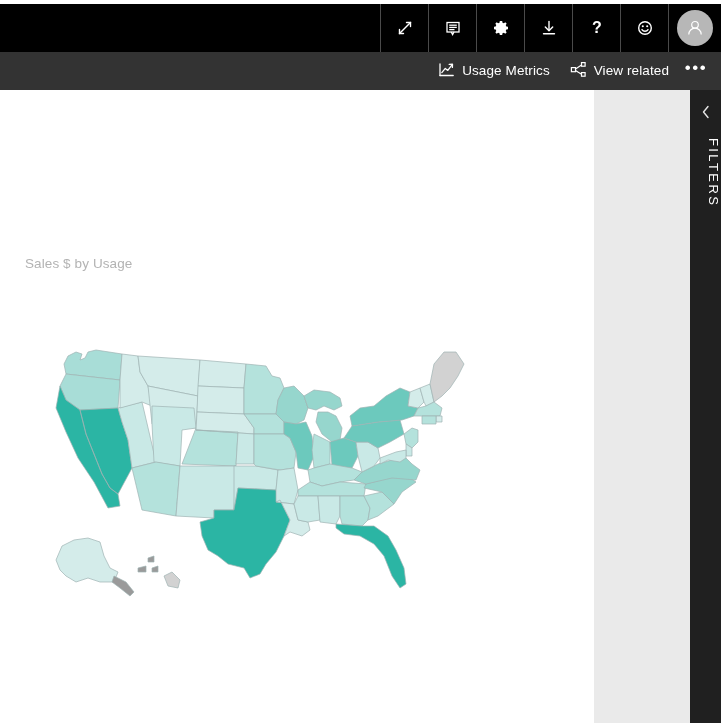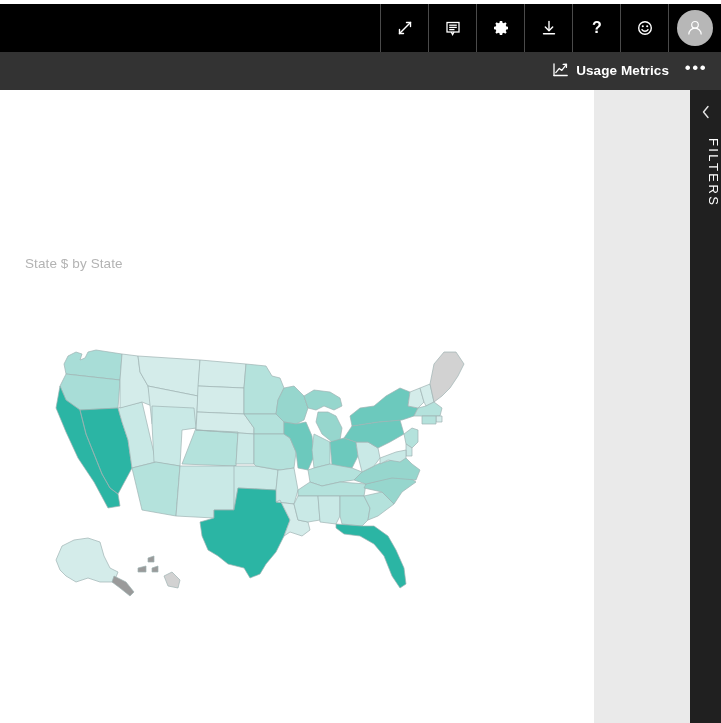--- a/index.html
+++ b/index.html
@@ -41,21 +41,21 @@
   .cmdbar {
     position: absolute; left: 0; top: 52px; width: 721px; height: 38px;
     background: #333333;
     display: flex; justify-content: flex-end; align-items: center;
     padding-right: 8px;
   }
   .cmd-item {
     display: flex; align-items: center; gap: 7px;
     height: 26px; padding: 0 10px;
     color: #ffffff; font-size: 13.5px; letter-spacing: .1px;
-    cursor: pointer; white-space: nowrap; font-weight: bold;
+    cursor: pointer; white-space: nowrap;
   }
   .cmd-item .lbl { line-height: 1; }
   .cmd-ellipsis {
     display:flex; align-items:center; justify-content:center;
     width: 34px; height: 38px; color:#ffffff; font-size: 17px;
     letter-spacing: 1.5px; cursor:pointer; padding-bottom: 6px;
   }
 
   
   .canvas {
@@ -193,29 +193,43 @@
             <polyline points="2,14.5 2,3"></polyline>
             <polyline points="2,14.5 15.2,14.5"></polyline>
             <polyline points="3.8,11.6 7.3,7.4 9.8,9.4 14.2,3.6"></polyline>
             <polyline points="11.2,3.4 14.5,3.2 14.4,6.4"></polyline>
           </g>
         </svg>
       </span>
       <span class="lbl">Usage Metrics</span>
     </div>
 
+    <div class="cmd-item">
+      <span>
+        <svg width="17" height="17" viewBox="0 0 17 17">
+          <g stroke="#ffffff" stroke-width="1.2" fill="none">
+            <rect x="1.4" y="6.6" width="4.1" height="4.1"></rect>
+            <rect x="11.5" y="1.6" width="3.6" height="3.6"></rect>
+            <rect x="11.5" y="11.6" width="3.6" height="3.6"></rect>
+            <line x1="5.5" y1="8.0" x2="11.5" y2="4.0"></line>
+            <line x1="5.5" y1="9.4" x2="11.5" y2="13.2"></line>
+          </g>
+        </svg>
+      </span>
+      <span class="lbl">View related</span>
+    </div>
 
 
     <div class="cmd-ellipsis">•••</div>
   </div>
 
   <div class="canvas"></div>
   <div class="gray-gutter"></div>
 
-  <div class="visual-title">State $ by State</div>
+  <div class="visual-title">Sales $ by Usage</div>
 
   <div class="map-holder">
     <svg viewBox="0 0 520 310">
 
       <path class="st" fill="#a8ddd7" d="M42,34 L46,26 L54,22 L60,24 L58,30 L63,28 L66,22 L74,20 L100,24 L98,50 L44,44 Z"></path>
 
       <path class="st" fill="#a8ddd7" d="M44,44 L98,50 L96,78 L58,80 L44,70 L38,56 Z"></path>
 
       <path class="st" fill="#2bb5a4" d="M38,56 L44,70 L58,80 L64,104 L72,124 L80,144 L88,158 L96,164 L98,176 L86,178 L72,152 L56,128 L44,102 L34,78 Z M96,164 L110,138 L106,110 L100,92 L96,78 L58,80 L64,104 L72,124 L80,144 L88,158 Z"></path>
 

